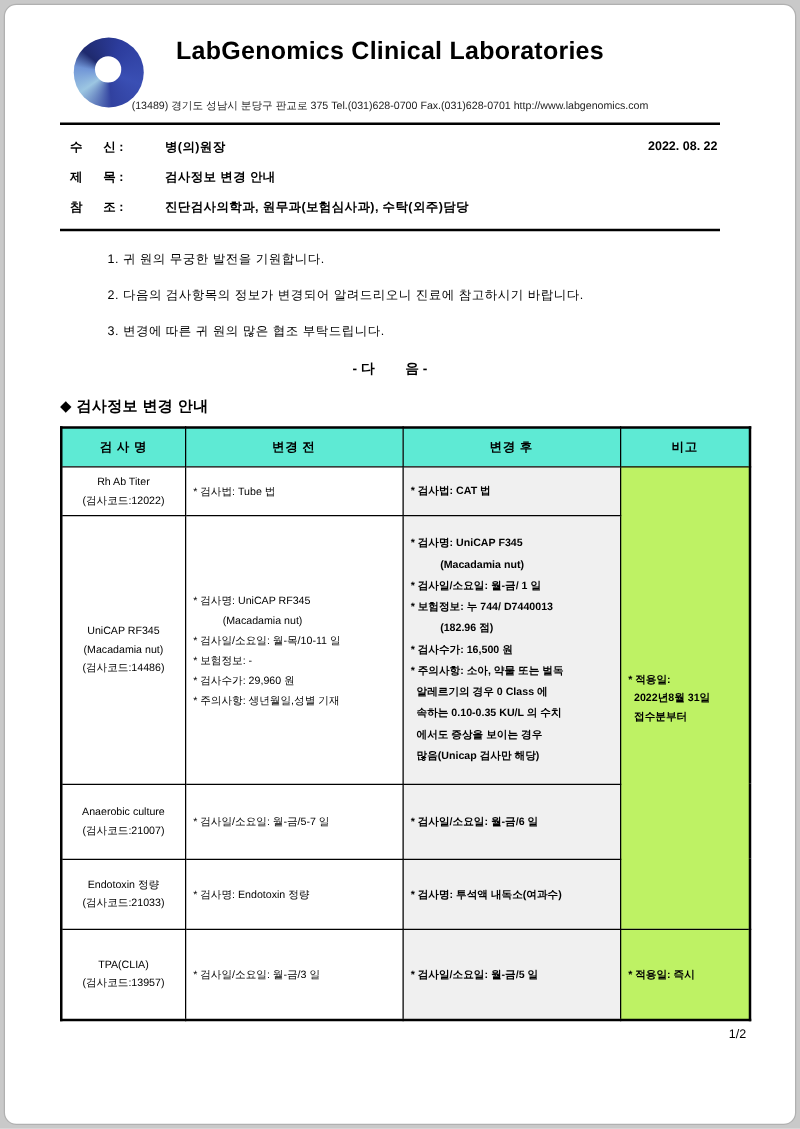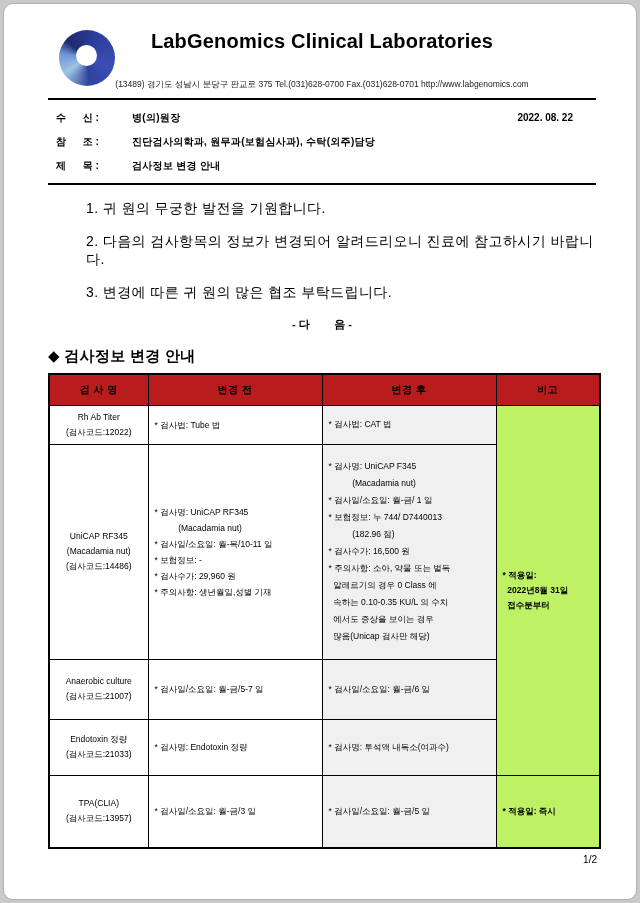--- a/index.html
+++ b/index.html
@@ -11,21 +11,21 @@
     position: relative;
   }
   .card {
     position: absolute;
     inset: 3px;
     background: #ffffff;
     border: 1px solid #b0b0b0;
     border-radius: 10px;
     overflow: hidden;
   }
-  .content { padding: 24px 40px 0 44px; position: relative; }
+  .content { padding: 24px 60px 0 44px; position: relative; }
 
   
   .header { position: relative; text-align: center; padding-top: 2px; }
   .logo {
     position: absolute; left: 11px; top: 2px;
     width: 56px; height: 56px; border-radius: 50%;
     background: conic-gradient(from -50deg,
       #1f2a6e 0deg, #2c3c9c 70deg, #3a4fb4 160deg,
       #31419f 225deg, #9cc6e2 285deg, #6f94d6 330deg, #1f2a6e 360deg);
   }
@@ -37,36 +37,36 @@
   .gongmun { font-size: 17px; font-weight: bold; white-space: pre; margin-top: 3px; }
   .address { font-size: 8.5px; color: #222; margin-top: 26px; white-space: nowrap; }
 
   hr.thick { border: none; border-top: 2.5px solid #000; margin-top: 7px; }
 
   
   .meta { margin-top: 11px; font-size: 10px; font-weight: bold; position: relative; }
   .meta-row { display: flex; margin: 0 0 10px 8px; }
   .meta-label { white-space: pre; width: 76px; flex: 0 0 76px; }
   .meta-value { white-space: pre; letter-spacing: 0.3px; }
-  .meta-date { position: absolute; top: 1px; right: 23px; font-weight: bold; }
+  .meta-date { position: absolute; top: 1px; right: 2px; font-weight: bold; }
 
   
-  .notice { margin: 15px 0 0 38px; font-size: 14px; }
+  .notice { margin: 15px 0 0 38px; font-size: 10px; }
   .notice-item { margin-bottom: 15px; letter-spacing: 0.4px; }
   .daum { text-align: center; font-size: 11px; font-weight: bold; white-space: pre; margin-top: 3px; }
-  .section-title { font-size: 15px; font-weight: bold; margin-top: 15px; letter-spacing: 0.3px; }
+  .section-title { font-size: 12px; font-weight: bold; margin-top: 15px; letter-spacing: 0.3px; }
 
   
   table { border-collapse: collapse; table-layout: fixed; width: 551px; margin-top: 7px; border: 2px solid #000; }
   th, td { border: 1px solid #000; vertical-align: middle; }
-  th { background: #b91c1c; font-size: 10px; font-weight: bold; height: 31px; letter-spacing: 0.5px; }
+  th { background: #5eead4; font-size: 10px; font-weight: bold; height: 31px; letter-spacing: 0.5px; }
   td { font-size: 8.5px; padding: 4px 6px; line-height: 16px; }
   td.name  { text-align: center; white-space: pre-wrap; padding: 4px 2px; line-height: 15px; }
   td.before { white-space: pre-wrap; }
-  td.after { white-space: pre-wrap; font-weight: normal; background: #f0f0f0; line-height: 17px; }
+  td.after { white-space: pre-wrap; font-weight: bold; background: #f0f0f0; line-height: 17px; }
   td.note  { white-space: pre-wrap; font-weight: bold; background: #bef264; line-height: 15px; }
   tr.r0 { height: 37px; }
   tr.r1 { height: 215px; }
   tr.r2 { height: 60px; }
   tr.r3 { height: 56px; }
   tr.r4 { height: 73px; }
 
   .page-num { width: 551px; text-align: right; font-size: 10px; margin-top: 5px; padding-right: 2px; }
 </style>
 </head>
@@ -83,26 +83,26 @@
 
     <hr class="thick">
 
     <div class="meta">
       <div class="meta-date">2022. 08. 22</div>
       <div class="meta-row">
         <span class="meta-label">수      신 :</span>
         <span class="meta-value">병(의)원장</span>
       </div>
       <div class="meta-row">
+        <span class="meta-label">제      목 :</span>
+        <span class="meta-value">검사정보 변경 안내</span>
+      </div>
+      <div class="meta-row">
         <span class="meta-label">참      조 :</span>
         <span class="meta-value">진단검사의학과, 원무과(보험심사과), 수탁(외주)담당</span>
-      </div>
-      <div class="meta-row">
-        <span class="meta-label">제      목 :</span>
-        <span class="meta-value">검사정보 변경 안내</span>
       </div>
     </div>
 
     <hr class="thick">
 
     <div class="notice">
       <div class="notice-item">1.  귀 원의 무궁한 발전을 기원합니다.</div>
       <div class="notice-item">2.  다음의 검사항목의 정보가 변경되어 알려드리오니 진료에 참고하시기 바랍니다.</div>
       <div class="notice-item">3.  변경에 따른 귀 원의 많은 협조 부탁드립니다.</div>
     </div>

